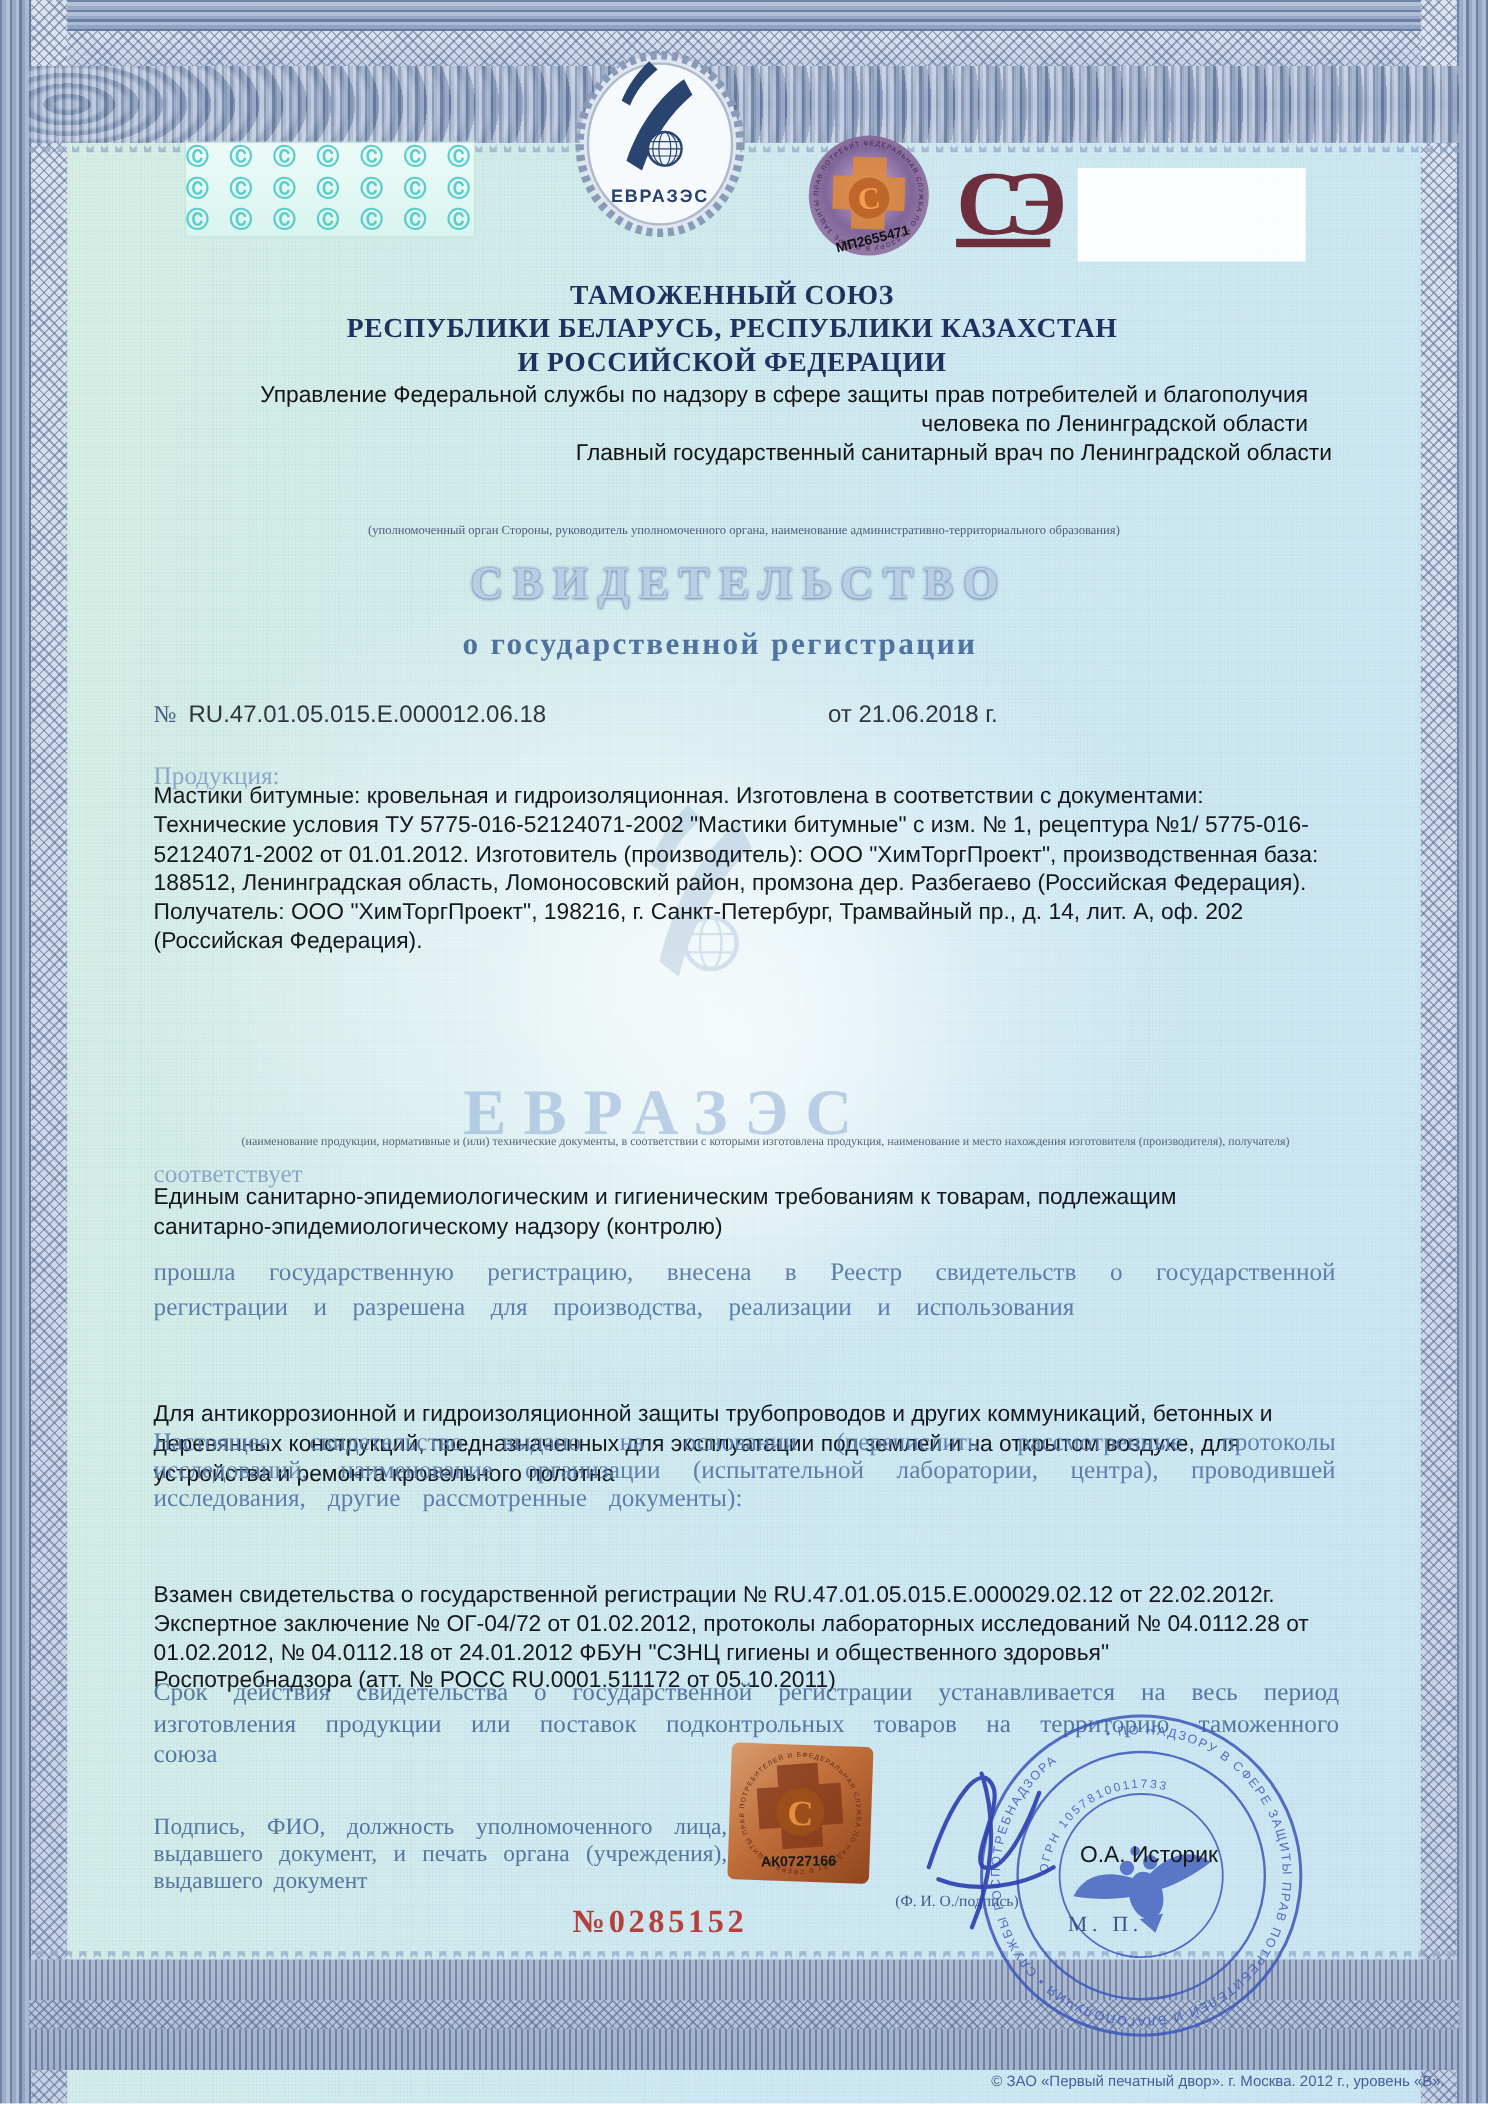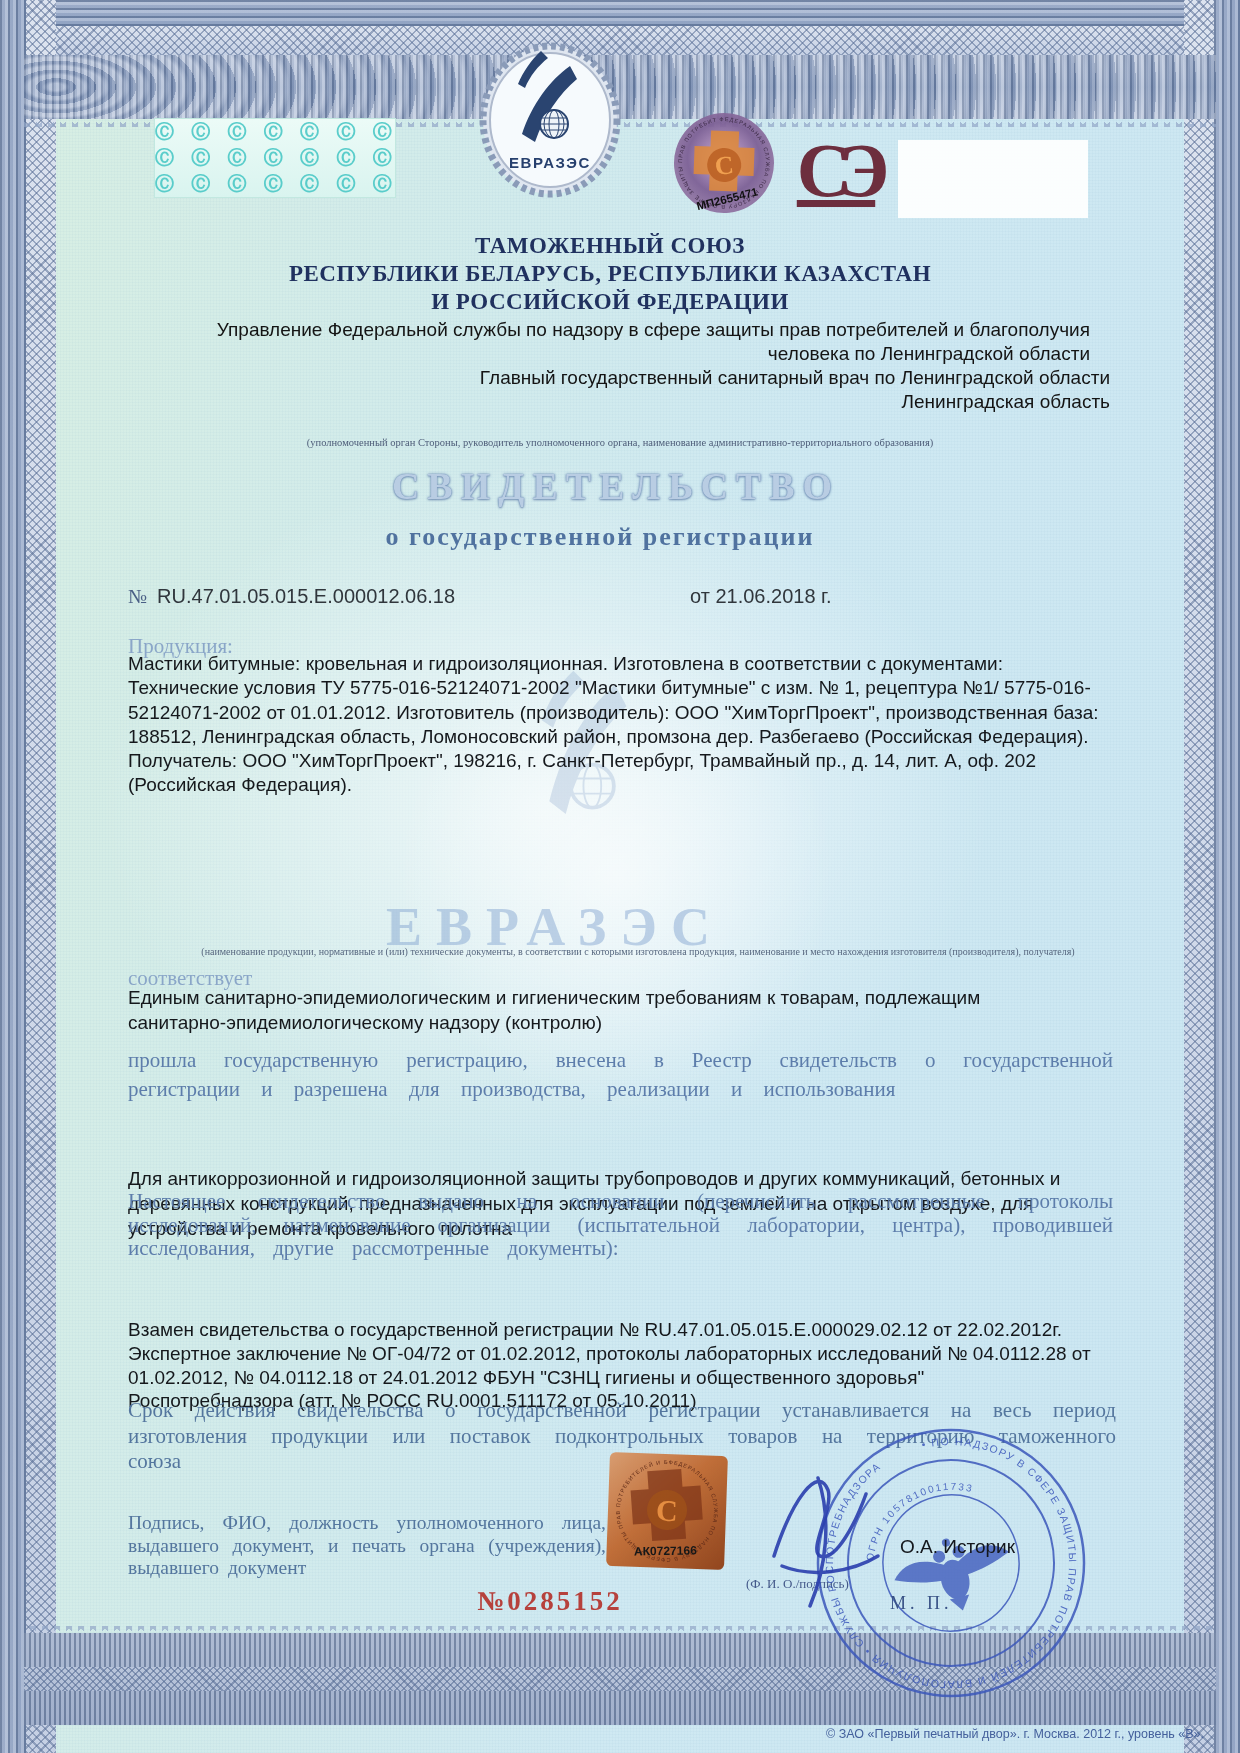--- a/index.html
+++ b/index.html
@@ -186,21 +186,20 @@
   <div class="abs white-label"></div>
 
   <div class="abs ctr sf hdr-block">
     <div>ТАМОЖЕННЫЙ СОЮЗ</div>
     <div>РЕСПУБЛИКИ БЕЛАРУСЬ, РЕСПУБЛИКИ КАЗАХСТАН</div>
     <div>И РОССИЙСКОЙ ФЕДЕРАЦИИ</div>
   </div>
   <div class="abs ctr hdr-auth">
     <div class="wrapline">Управление Федеральной службы по надзору в сфере защиты прав потребителей и благополучия человека по Ленинградской области</div>
     <div>Главный государственный санитарный врач по Ленинградской области</div>
-    <div>Ленинградская область</div>
   </div>
   <div class="abs ctr sf hdr-cap">(уполномоченный орган Стороны, руководитель уполномоченного органа, наименование административно-территориального образования)</div>
 
   <div class="abs ctr sf title-main">СВИДЕТЕЛЬСТВО</div>
   <div class="abs ctr sf title-sub">о государственной регистрации</div>
 
   <div class="abs regline">
     <span class="nosign">№</span><span>RU.47.01.05.015.E.000012.06.18</span>
     <span class="date">от 21.06.2018 г.</span>
   </div>

